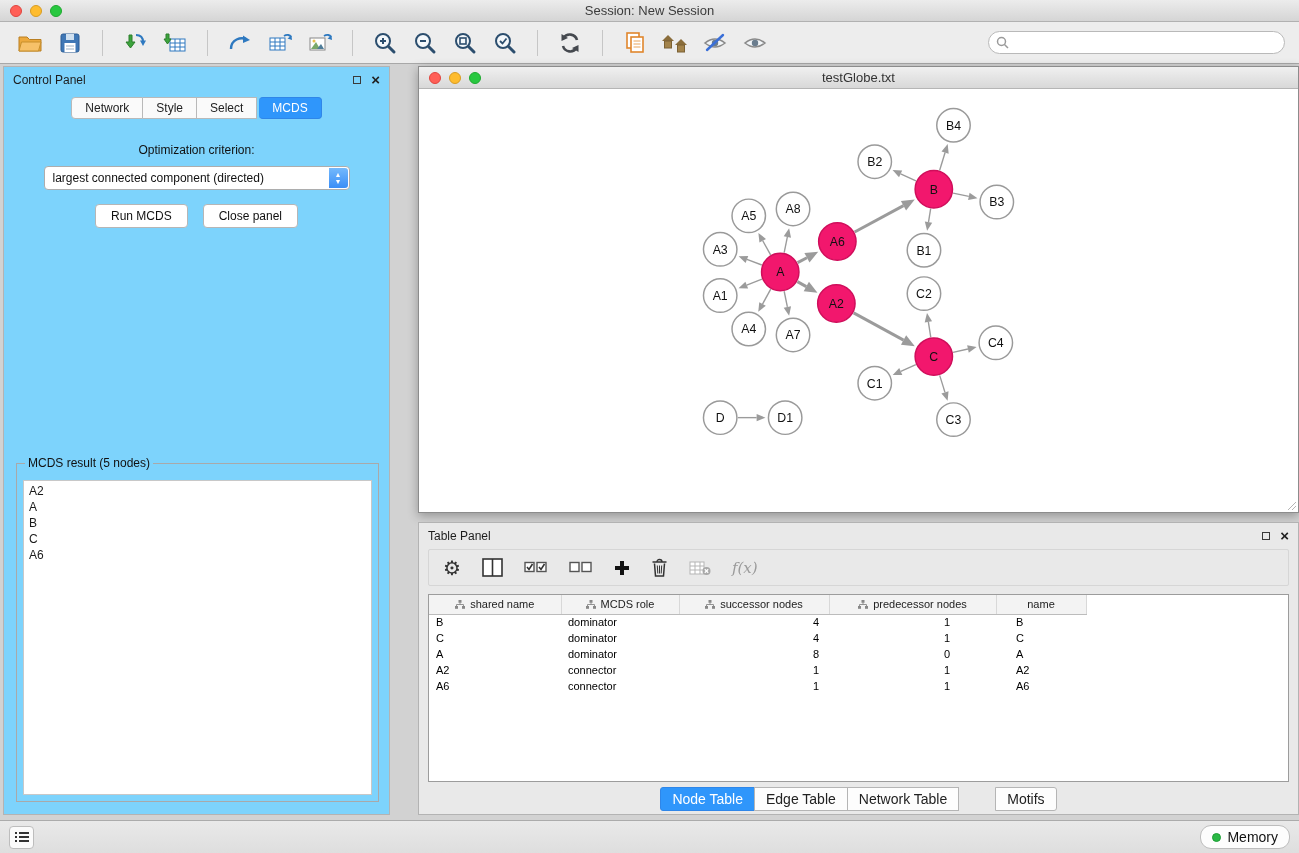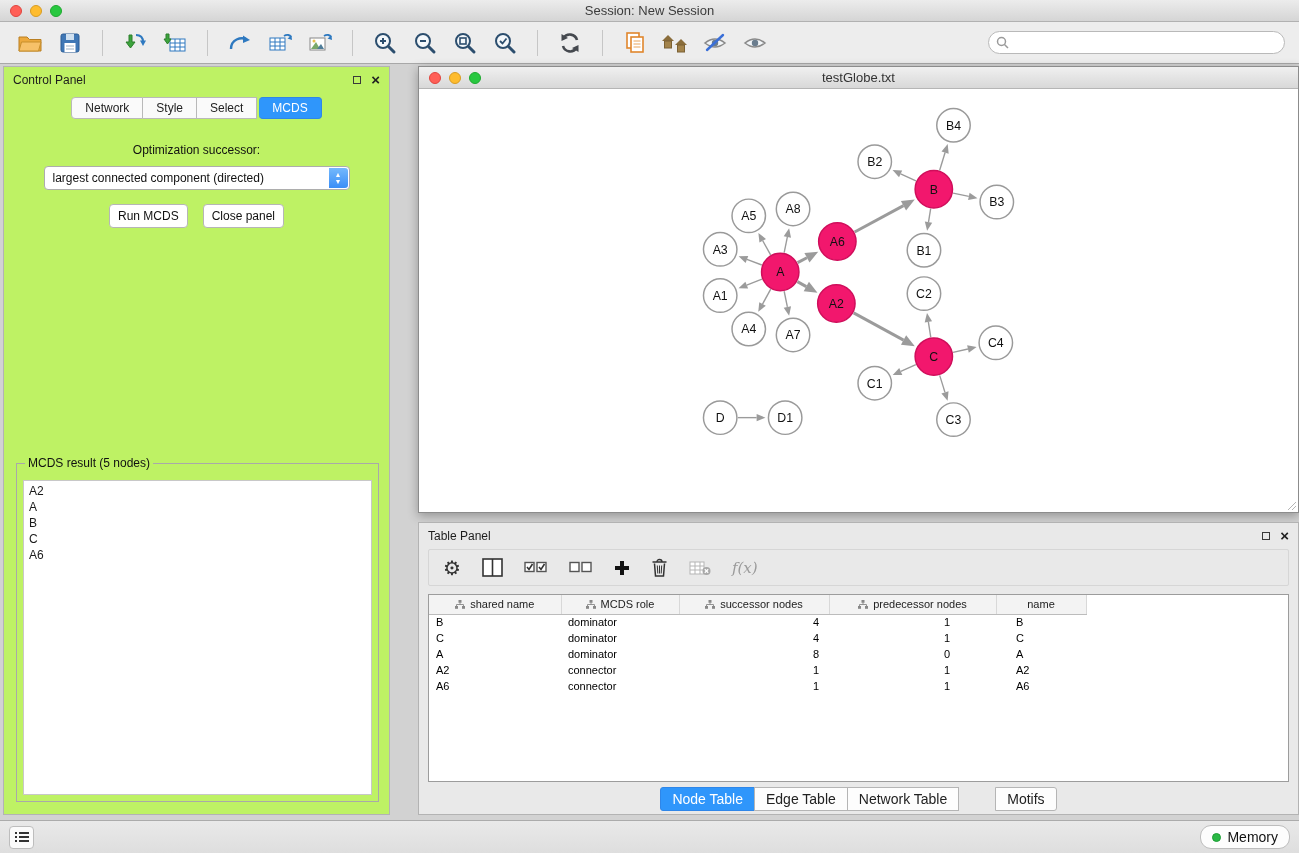--- a/index.html
+++ b/index.html
@@ -21,35 +21,35 @@
   .tb-btn { width:32px; height:32px; display:flex; align-items:center; justify-content:center; border-radius:4px; }
   .tb-sep { width:1px; height:26px; background:#c6c6c6; margin:0 8px; }
   .search-wrap { margin-left:auto; position:relative; }
   .search-input { width:297px; height:23px; border:1px solid #b9b9b9; border-radius:12px; background:#fff; padding:0 8px 0 24px; font-size:12px; outline:none; font-family:"Liberation Sans",sans-serif; }
   .search-mag { position:absolute; left:8px; top:5px; }
 
   
   .main { height:756px; background:#d2d2d2; display:flex; padding:2px 0 5px 3px; flex:0 0 auto; }
 
   
-  .control-panel { width:387px; background:#bef264; border:1px solid #b3b3b3; position:relative; display:flex; flex-direction:column; flex:0 0 auto; }
+  .control-panel { width:387px; background:#7dd3fc; border:1px solid #b3b3b3; position:relative; display:flex; flex-direction:column; flex:0 0 auto; }
   .panel-header { height:25px; display:flex; align-items:center; padding:0 9px; font-size:12px; color:#1d1d1d; flex:0 0 auto; }
   .panel-header-icons { margin-left:auto; display:flex; align-items:center; gap:10px; }
   .float-icon { width:8px; height:8px; border:1.5px solid #3a3a3a; display:inline-block; }
   .close-x { font-size:15px; font-weight:bold; color:#222; line-height:10px; }
 
   .cp-tabs { display:flex; justify-content:center; margin-top:5px; flex:0 0 auto; }
   .cp-tab { font-size:12px; padding:3px 13px; background:#fafafa; border:1px solid #b9b9b9; border-left:none; color:#222; }
   .cp-tab:first-child { border-left:1px solid #b9b9b9; border-radius:4px 0 0 4px; }
   .cp-tab.active { background:#2f96fb; border-color:#2f86e8; color:#fff; border-radius:4px; margin-left:2px; }
   .opt-label { text-align:center; font-size:12px; margin-top:24px; color:#111; }
   .dropdown { width:306px; height:24px; margin:9px auto 0; background:#fff; border:1px solid #adadad; border-radius:4px; position:relative; display:flex; align-items:center; font-size:12px; padding-left:8px; color:#111; }
   .dropdown-stepper { position:absolute; right:1px; top:1px; bottom:1px; width:19px; background:linear-gradient(#74b9fc,#3a8ef7); border-radius:0 3px 3px 0; color:#fff; display:flex; flex-direction:column; align-items:center; justify-content:center; font-size:8px; line-height:7px; }
   .cp-buttons { display:flex; justify-content:center; gap:15px; margin-top:14px; }
-  .cp-btn { background:#fff; border:1px solid #b6b6b6; border-radius:4px; font-size:12px; padding:4px 8px; color:#111; font-family:"Liberation Sans",sans-serif; }
+  .cp-btn { background:#fff; border:1px solid #b6b6b6; border-radius:4px; font-size:12px; padding:4px 15px; color:#111; font-family:"Liberation Sans",sans-serif; }
 
   .mcds-fieldset { position:absolute; left:12px; right:10px; top:389px; bottom:12px; border:1px solid #a9a9a9; padding:6px; }
   .mcds-fieldset legend { font-size:12px; padding:0 3px; margin-left:2px; color:#111; }
   .mcds-list { position:absolute; left:6px; right:6px; top:10px; bottom:6px; background:#fff; border:1px solid #c8c8c8; font-size:12px; padding:2px 5px; overflow:auto; }
   .mcds-item { line-height:16px; }
 
   
   .right-col { flex:1; margin-left:12px; display:flex; flex-direction:column; min-width:0;padding-left:16px; }
 
   
@@ -253,21 +253,21 @@
           <span class="float-icon"></span>
           <span class="close-x">×</span>
         </span>
       </div>
       <div class="cp-tabs">
         <span class="cp-tab">Network</span>
         <span class="cp-tab">Style</span>
         <span class="cp-tab">Select</span>
         <span class="cp-tab active">MCDS</span>
       </div>
-      <div class="opt-label">Optimization successor:</div>
+      <div class="opt-label">Optimization criterion:</div>
       <div class="dropdown">
         <span>largest connected component (directed)</span>
         <span class="dropdown-stepper">
           <span>▴</span>
           <span>▾</span>
         </span>
       </div>
       <div class="cp-buttons">
         <button class="cp-btn">Run MCDS</button>
         <button class="cp-btn">Close panel</button>

